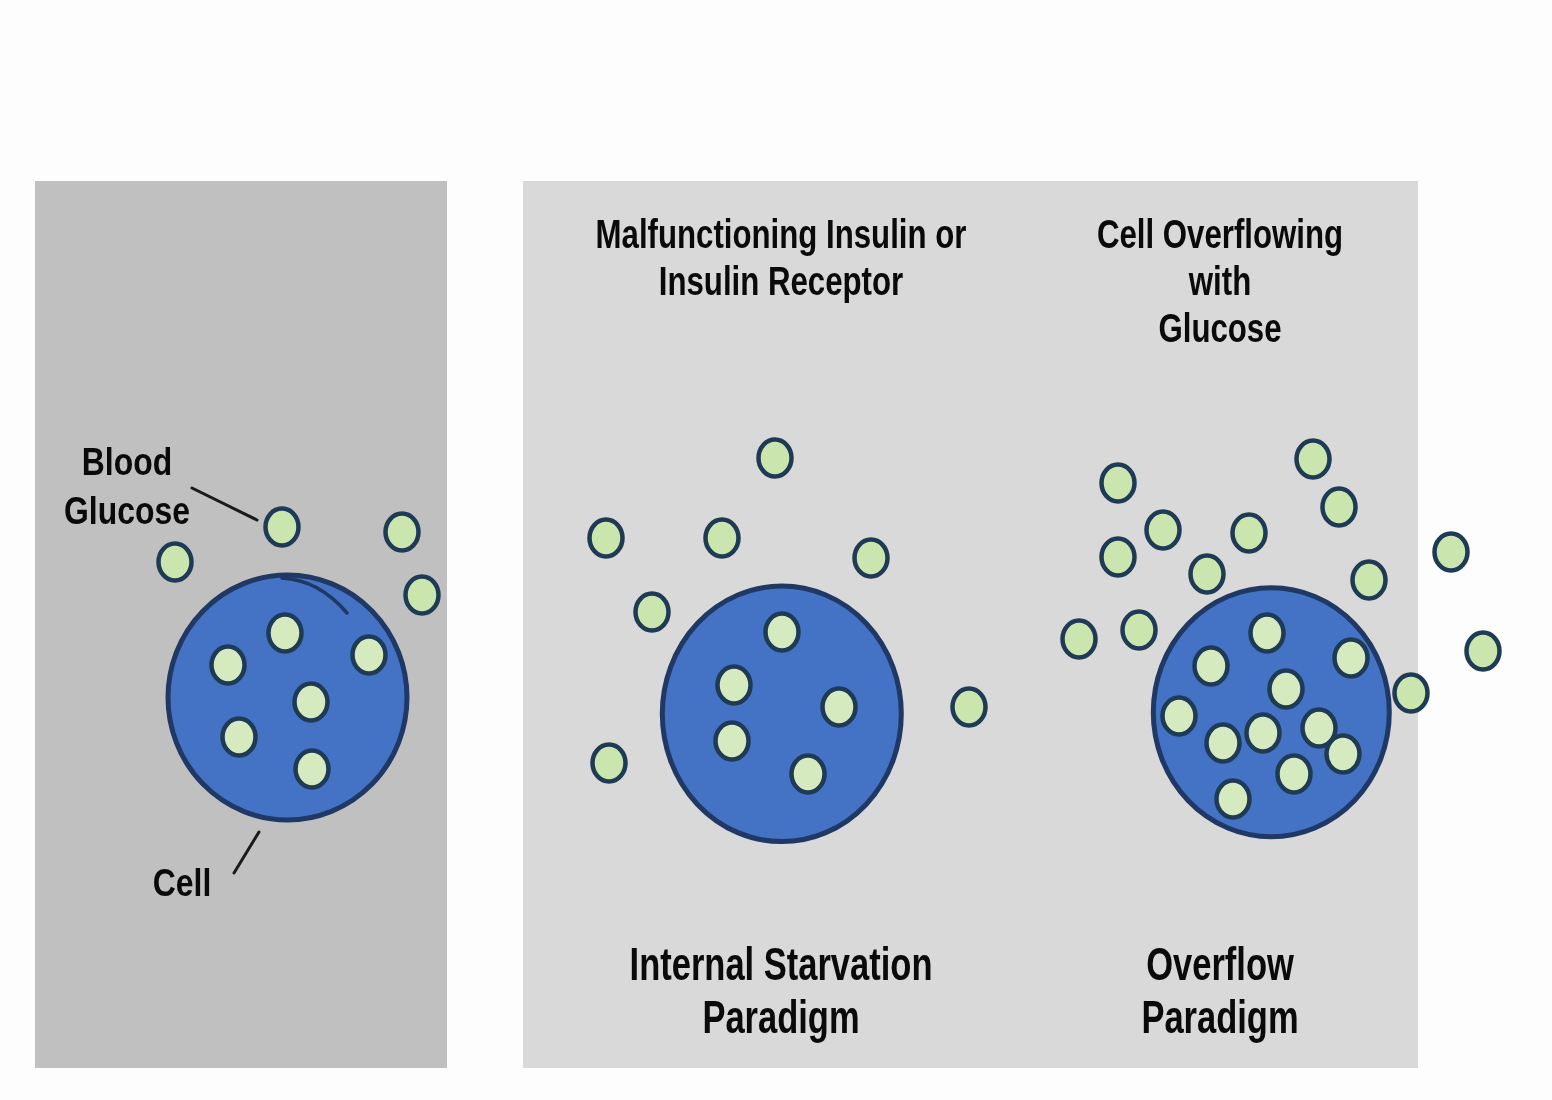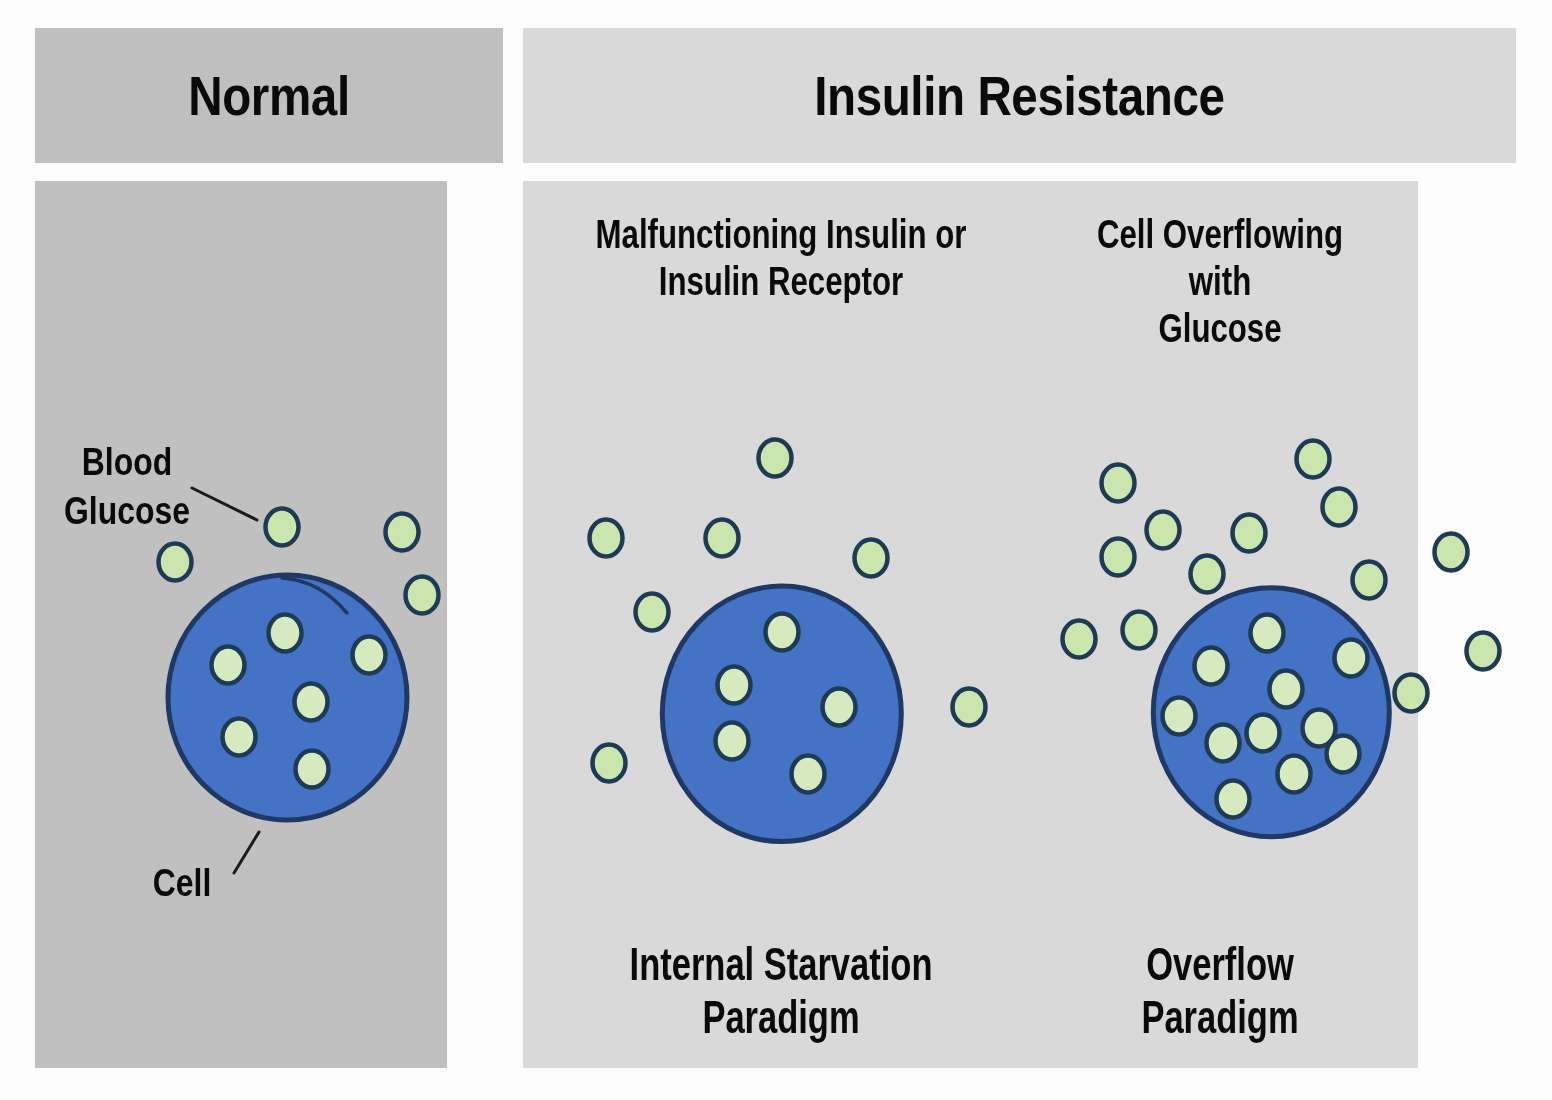--- a/index.html
+++ b/index.html
@@ -48,26 +48,20 @@
     text-align:center; transform:scaleX(.84); transform-origin:50% 0; z-index:2;
   }
   .blood-label { left:2px; width:180px; top:257px; }
   .cell-label  { left:77px; width:140px; top:678px; }
 </style>
 </head>
 <body>
 
 <div class="stage">
 
-  <div class="hdr hdr-left">
-    <span>Normal</span>
-  </div>
-  <div class="hdr hdr-right">
-    <span>Insulin Resistance</span>
-  </div>
 
   <section class="panel panel-normal">
     <div class="side-label blood-label">
       <div>Blood</div>
       <div>Glucose</div>
     </div>
     <div class="side-label cell-label">Cell</div>
     <svg width="468" height="887" viewBox="0 0 468 887">
         <ellipse cx="252.5" cy="516.5" rx="119.5" ry="122.5" class="cell-shape"></ellipse>
       <path class="leader" d="M157,307 L222,339"></path>

